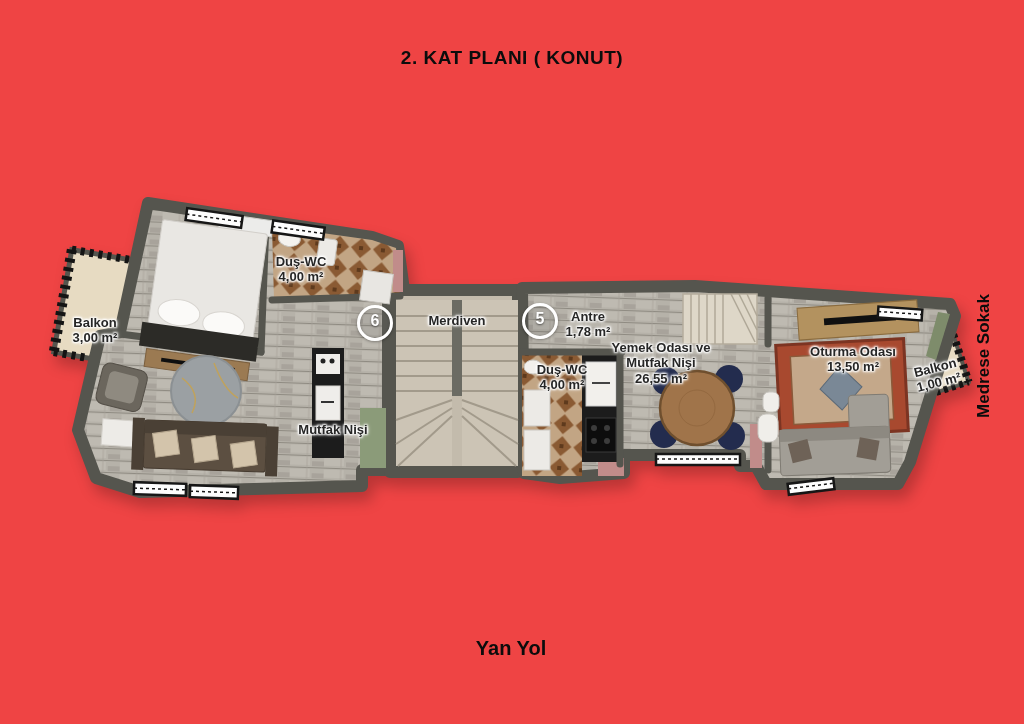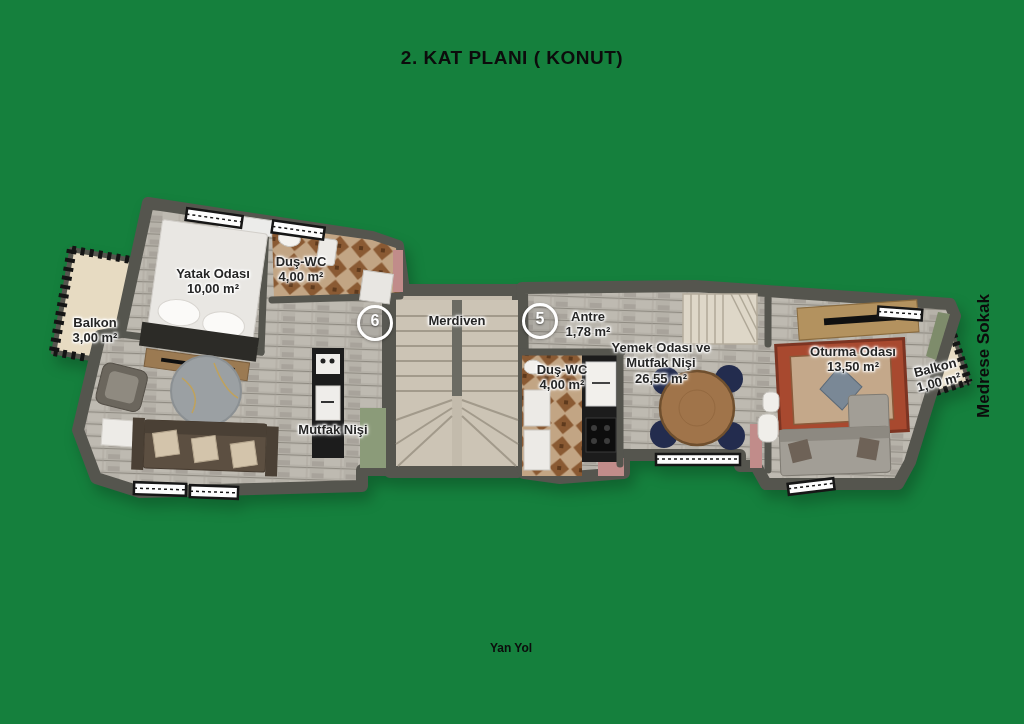--- a/index.html
+++ b/index.html
@@ -1,21 +1,21 @@
 <!DOCTYPE html>
 <html><head>
 <meta charset="utf-8">
 <style>
   html,body{margin:0;padding:0;background:#ffffff;}
-  .canvas{position:relative;width:1024px;height:724px;background:#15803d;overflow:hidden;
+  .canvas{position:relative;width:1024px;height:724px;background:#ef4444;overflow:hidden;
           font-family:"Liberation Sans",sans-serif;}
   .plan-svg{position:absolute;left:0;top:0;filter:drop-shadow(5px 9px 7px rgba(0,0,0,.22));}
   .page-title{position:absolute;left:512px;top:58px;transform:translate(-50%,-50%);
               font-size:19px;font-weight:bold;color:#0c0c0c;letter-spacing:.5px;white-space:nowrap;}
-  .road-label{position:absolute;font-size:12px;font-weight:bold;color:#0c0c0c;white-space:nowrap;}
+  .road-label{position:absolute;font-size:20px;font-weight:bold;color:#0c0c0c;white-space:nowrap;}
   .road-bottom{left:511px;top:648px;transform:translate(-50%,-50%);}
   .road-right{left:984px;top:356px;transform:translate(-50%,-50%) rotate(-90deg);font-size:17px;}
   .rlabel{position:absolute;transform:translate(-50%,-50%);text-align:center;
           font-size:13px;font-weight:bold;line-height:1.2;color:#262626;white-space:pre-line;
           text-shadow:-1px -1px 2px #fff,1px -1px 2px #fff,-1px 1px 2px #fff,1px 1px 2px #fff,0 0 5px #fff;}
   .rlabel .area{display:block;}
   .lab-yatak{left:213px;top:281px;}
   .lab-duswc-l{left:301px;top:269px;}
   .lab-balkon-l{left:95px;top:330px;}
   .lab-antre-ust{left:320px;top:332px;}
@@ -250,24 +250,20 @@
     <g transform="rotate(4 900 314)">
       <rect x="878" y="308" width="44" height="11" fill="#fdfdfd" stroke="#161616" stroke-width="2.5"></rect>
       <line x1="878" y1="313" x2="922" y2="313" stroke="#161616" stroke-width="1.5" stroke-dasharray="3 3"></line>
     </g>
   </svg>
 
   <div class="page-title">2. KAT PLANI ( KONUT)</div>
   <div class="road-label road-bottom">Yan Yol</div>
   <div class="road-label road-right">Medrese Sokak</div>
 
-  <div class="rlabel lab-yatak">
-    <span>Yatak Odası</span>
-    <span class="area">10,00 m²</span>
-  </div>
   <div class="rlabel lab-duswc-l">
     <span>Duş-WC</span>
     <span class="area">4,00 m²</span>
   </div>
   <div class="rlabel lab-balkon-l">
     <span>Balkon</span>
     <span class="area">3,00 m²</span>
   </div>
   <div class="rlabel lab-merdiven">
     <span>Merdiven</span>

